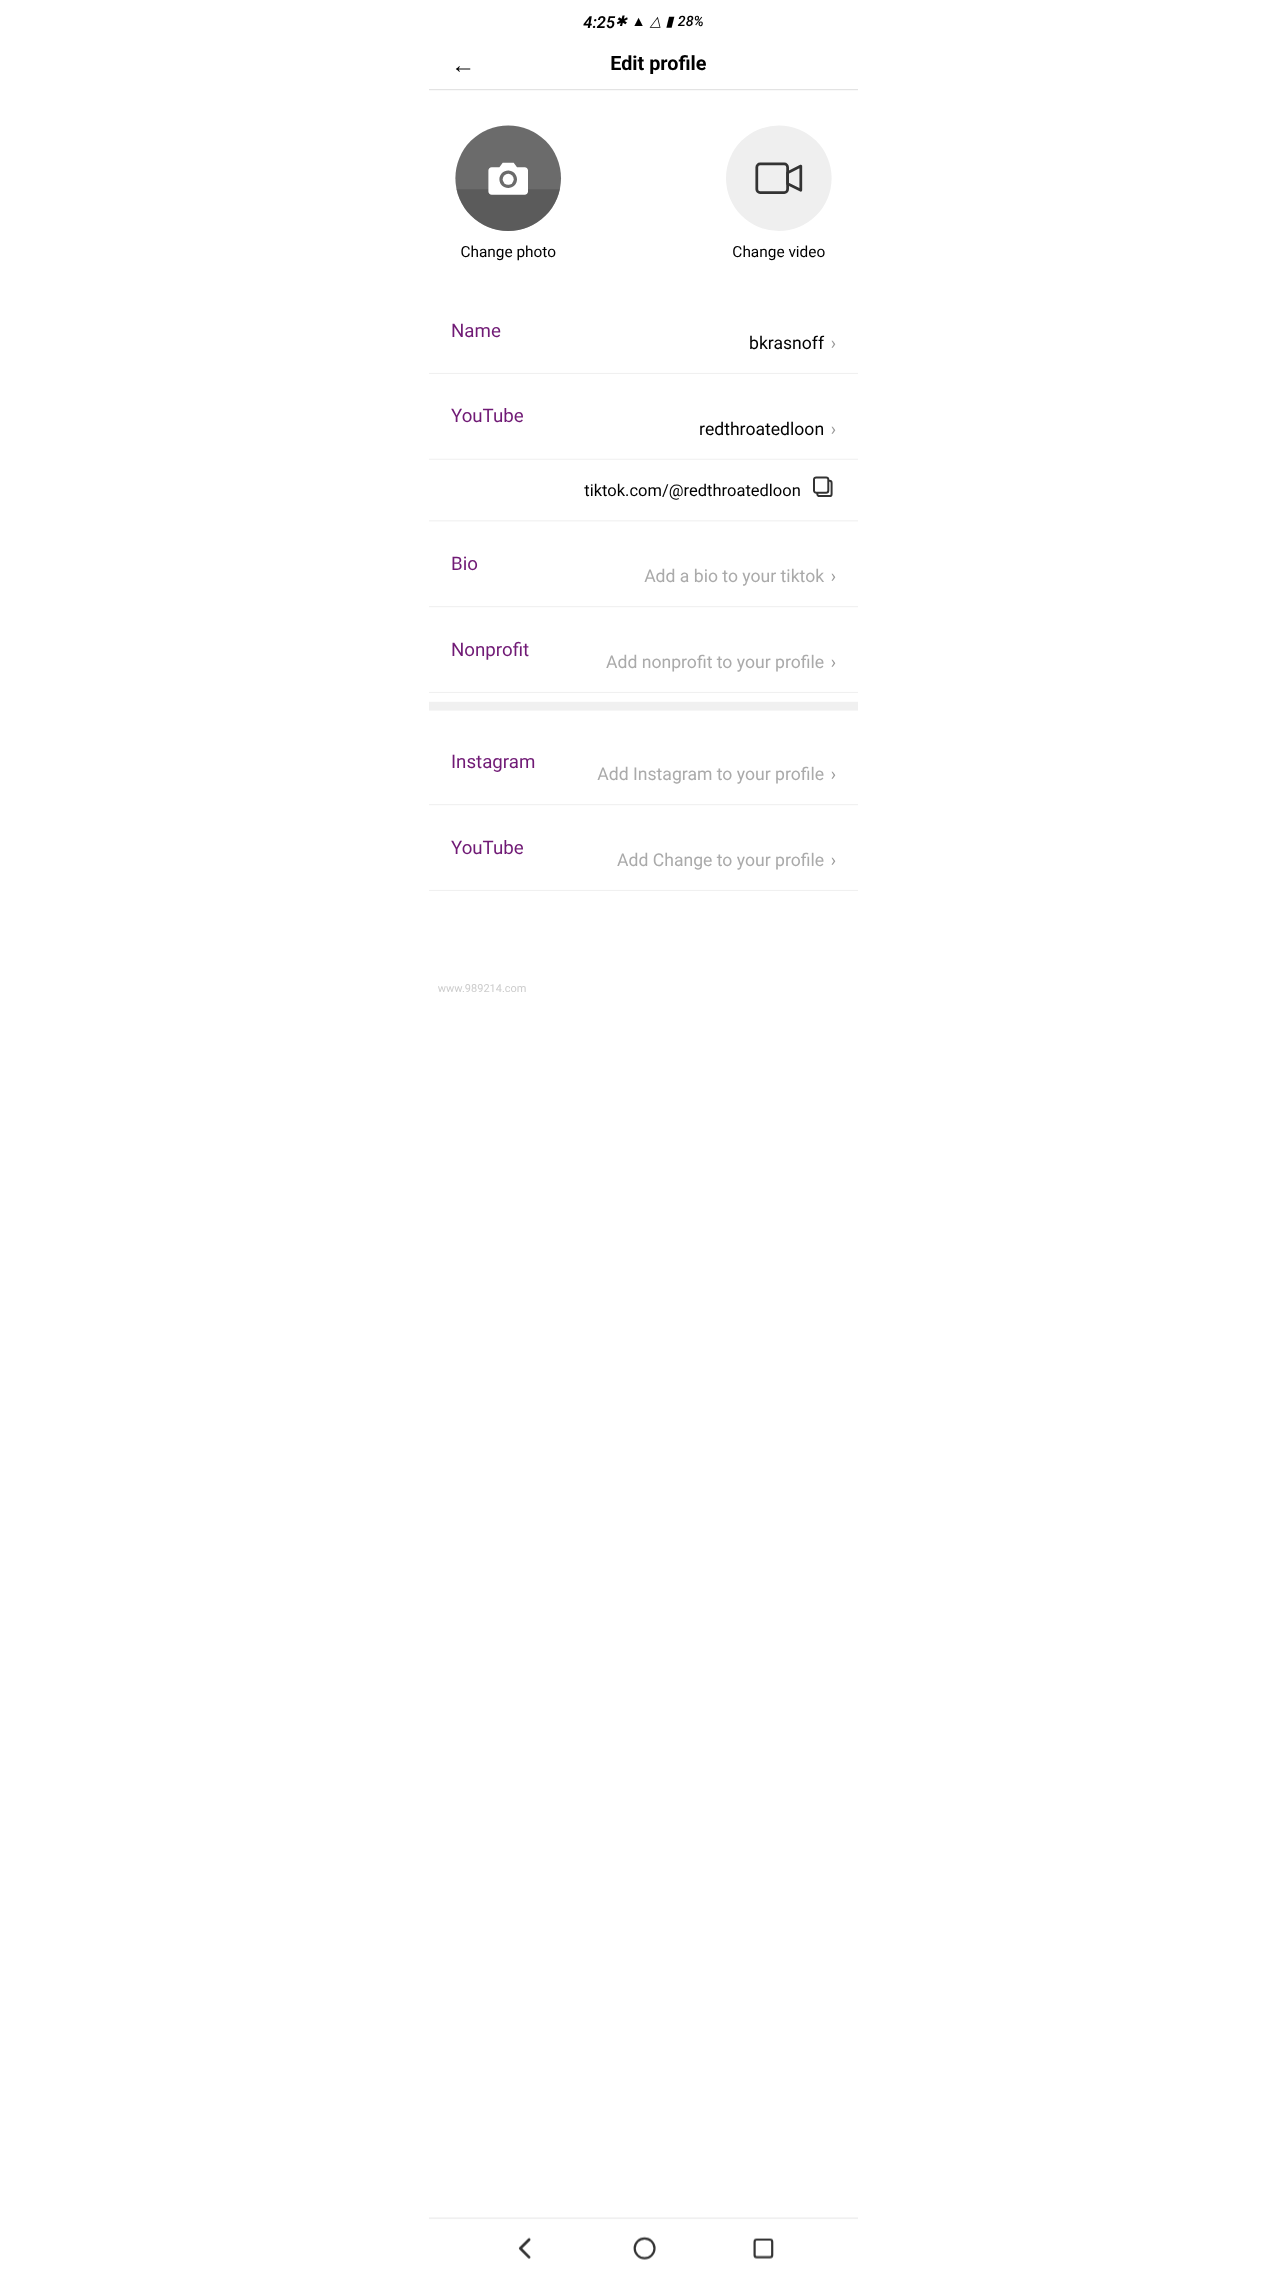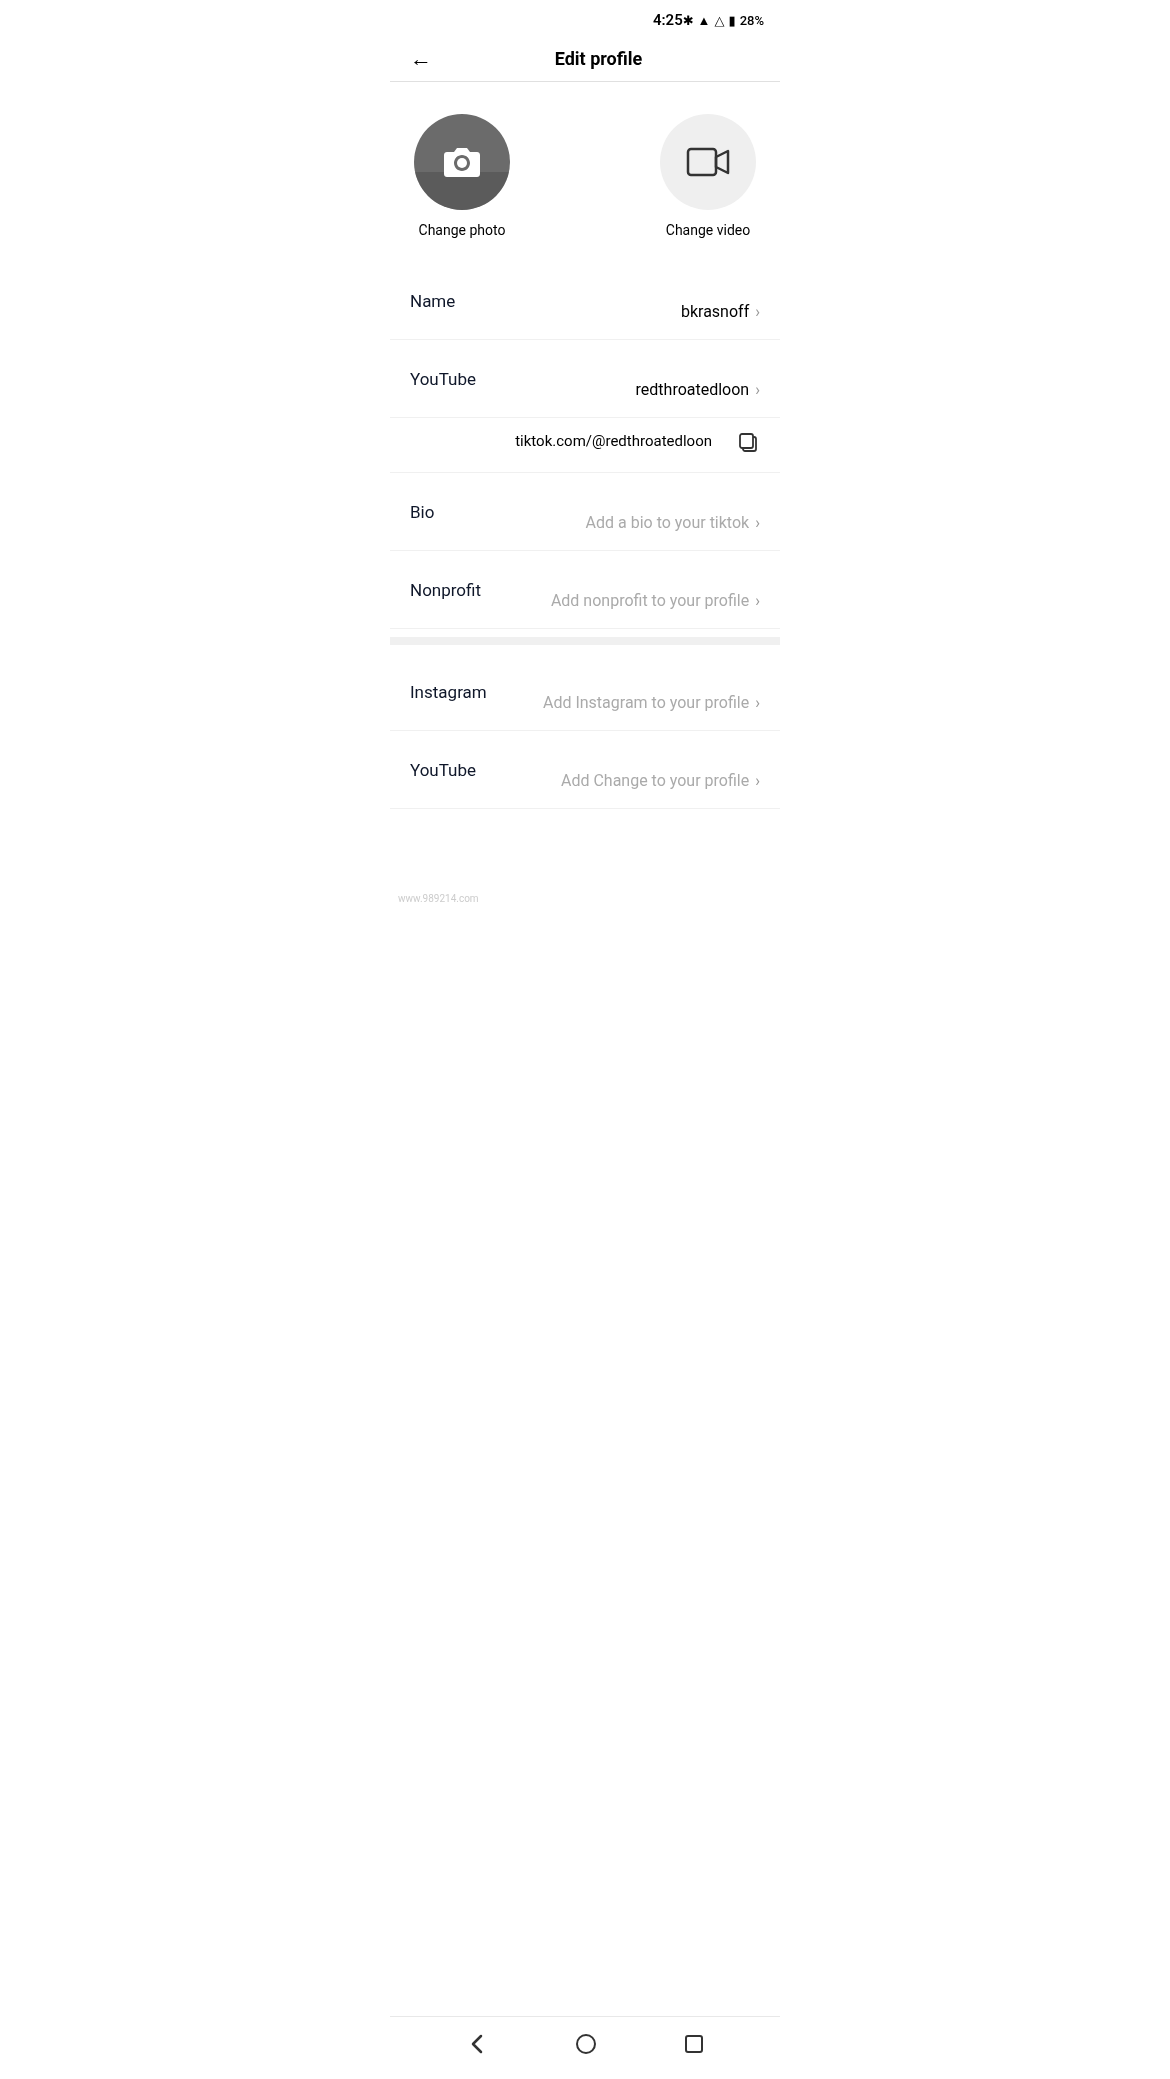--- a/index.html
+++ b/index.html
@@ -15,24 +15,25 @@
       width: 390px;
       min-height: 693px;
       margin: 0 auto;
       position: relative;
       overflow-x: hidden;
     }
 
     
     .status-bar {
       display: flex;
-      justify-content: flex-end;
+      justify-content: center;
       align-items: center;
       padding: 8px 16px 4px 16px;
       height: 36px;
+      font-style: italic;
     }
 
     .status-time {
       font-size: 15px;
       font-weight: 600;
       color: #000;
     }
 
     .status-icons {
       display: flex;
@@ -148,21 +149,21 @@
       display: flex;
       justify-content: space-between;
       align-items: center;
       padding: 18px 20px;
       border-bottom: 1px solid #f0f0f0;
       cursor: pointer;
     }
 
     .field-label {
       font-size: 17px;
-      color: #0f172a;
+      color: #701a75;
       font-weight: 400;
     }
 
     .field-value-wrap {
       display: flex;
       align-items: center;
       gap: 6px;
       margin-top: 22px;
     }
 
@@ -177,23 +178,24 @@
 
     .chevron-icon {
       color: #999;
       font-size: 16px;
     }
 
     
     .url-row {
       display: flex;
       justify-content: flex-end;
+      align-items: center;
       padding: 14px 20px;
       border-bottom: 1px solid #f0f0f0;
-      gap: 26px;
+      gap: 10px;
     }
 
     .url-text {
       font-size: 15px;
       color: #000;
     }
 
     .copy-icon {
       font-size: 18px;
       color: #333;

